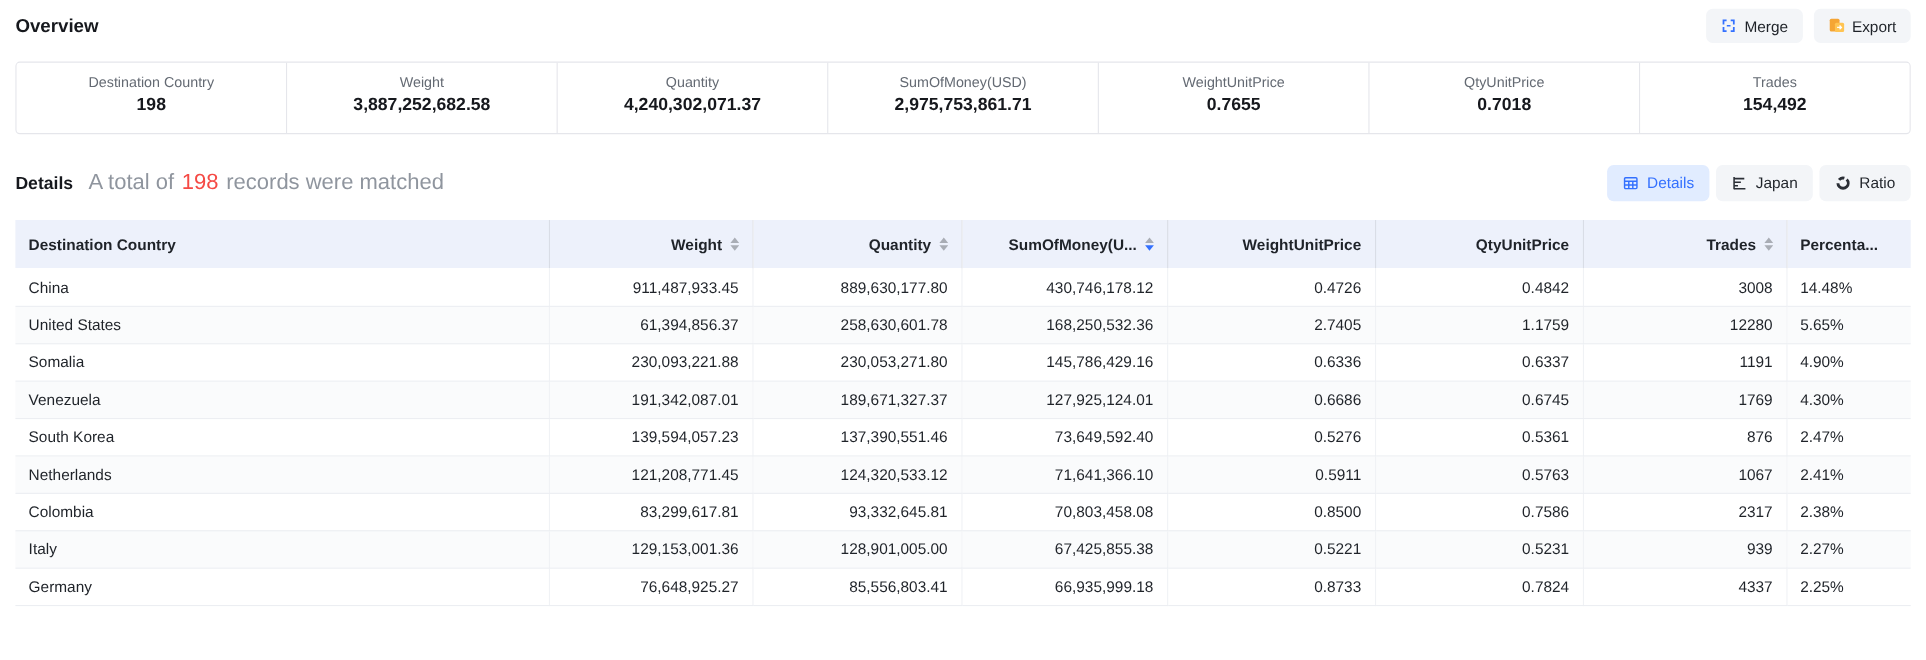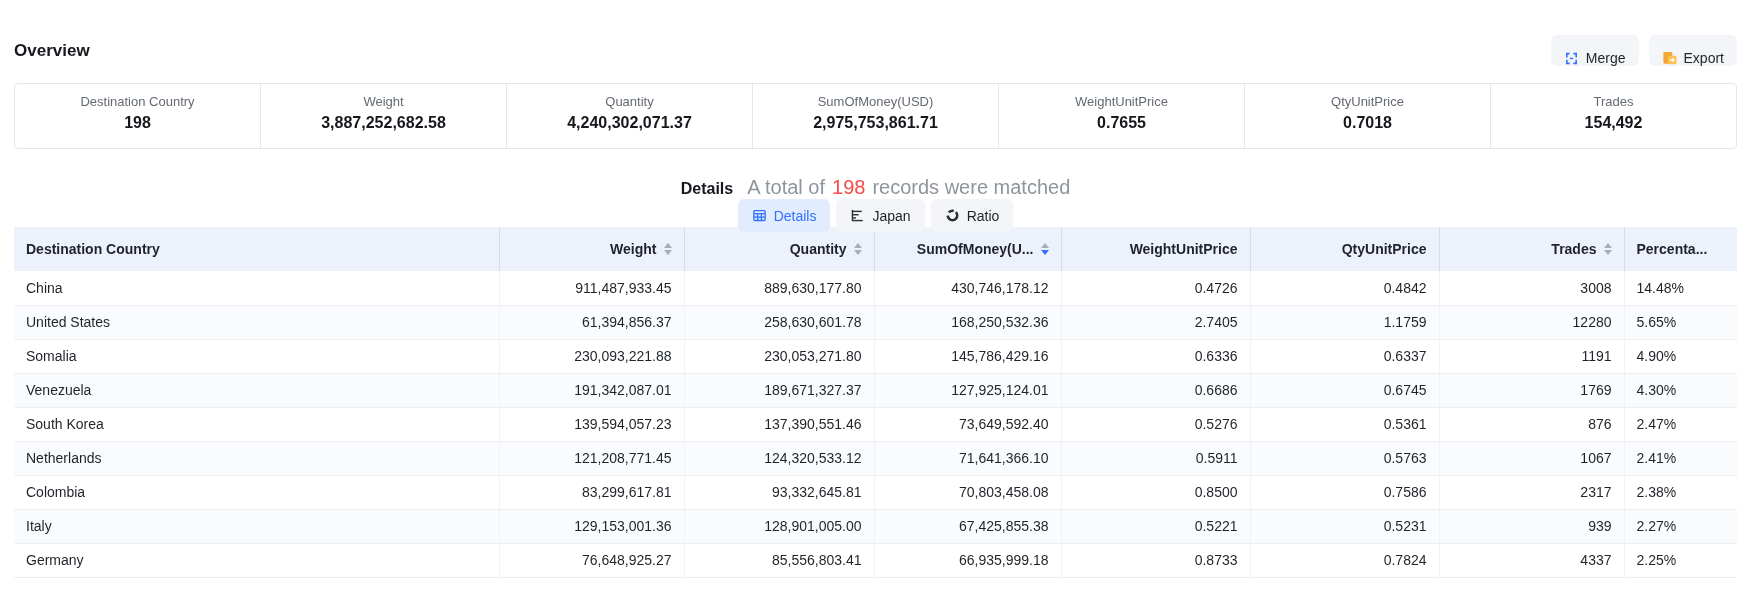--- a/index.html
+++ b/index.html
@@ -2,47 +2,47 @@
 <html><head>
 <meta charset="utf-8">
 <style>
   * { margin:0; padding:0; box-sizing:border-box; }
   html,body { background:#ffffff; }
   body {
     width:1751px; height:600px; overflow:hidden;
     font-family:"Liberation Sans","DejaVu Sans",sans-serif;
     color:#1f2329;
   }
-  .page { padding:0 14px;margin-top:27px; }
+  .page { padding:0 14px; }
 
   
   .topbar { display:flex; align-items:center; justify-content:space-between; padding-top:7px; height:40px; }
   .page-title { font-size:17px; font-weight:bold; color:#16181d; }
   .topbar-actions { display:flex; gap:10px; }
   .btn {
-    display:inline-flex; align-items:flex-end; gap:7px;
+    display:inline-flex; align-items:center; gap:7px;
     height:31px; padding:0 13px; border:none; border-radius:6px;
     background:#f3f5f8; font-size:14px; color:#1f2329; cursor:pointer;
     font-family:inherit;
   }
   .btn svg { display:block; }
 
   
   .stat-card {
     margin-top:16px; height:66px;
     border:1px solid #e5e6eb; border-radius:4px;
     display:flex; align-items:stretch;
   }
   .stat { flex:1 1 0; text-align:center; padding-top:10px; }
   .stat + .stat { border-left:1px solid #e5e6eb; }
   .stat-label { font-size:13px; color:#646a73; }
   .stat-value { font-size:16px; font-weight:bold; color:#16181d; margin-top:5px; }
 
   
-  .details-bar { margin-top:27px; display:flex; align-items:center; justify-content:space-between; height:34px;flex-direction:column; }
+  .details-bar { margin-top:27px; display:flex; align-items:center; justify-content:space-between; height:34px; }
   .details-left { display:flex; align-items:baseline; gap:14px; }
   .section-title { font-size:16px; font-weight:bold; color:#16181d; }
   .match-text { font-size:20px; color:#8f959e; }
   .match-count { color:#f54a45; margin:0 7px; }
   .view-toggle { display:flex; gap:6px; }
   .toggle-btn {
     display:inline-flex; align-items:center; gap:7px;
     height:33px; padding:0 14px; border:none; border-radius:6px;
     background:#f3f5f8; font-size:14px; color:#1f2329; cursor:pointer;
     font-family:inherit;

